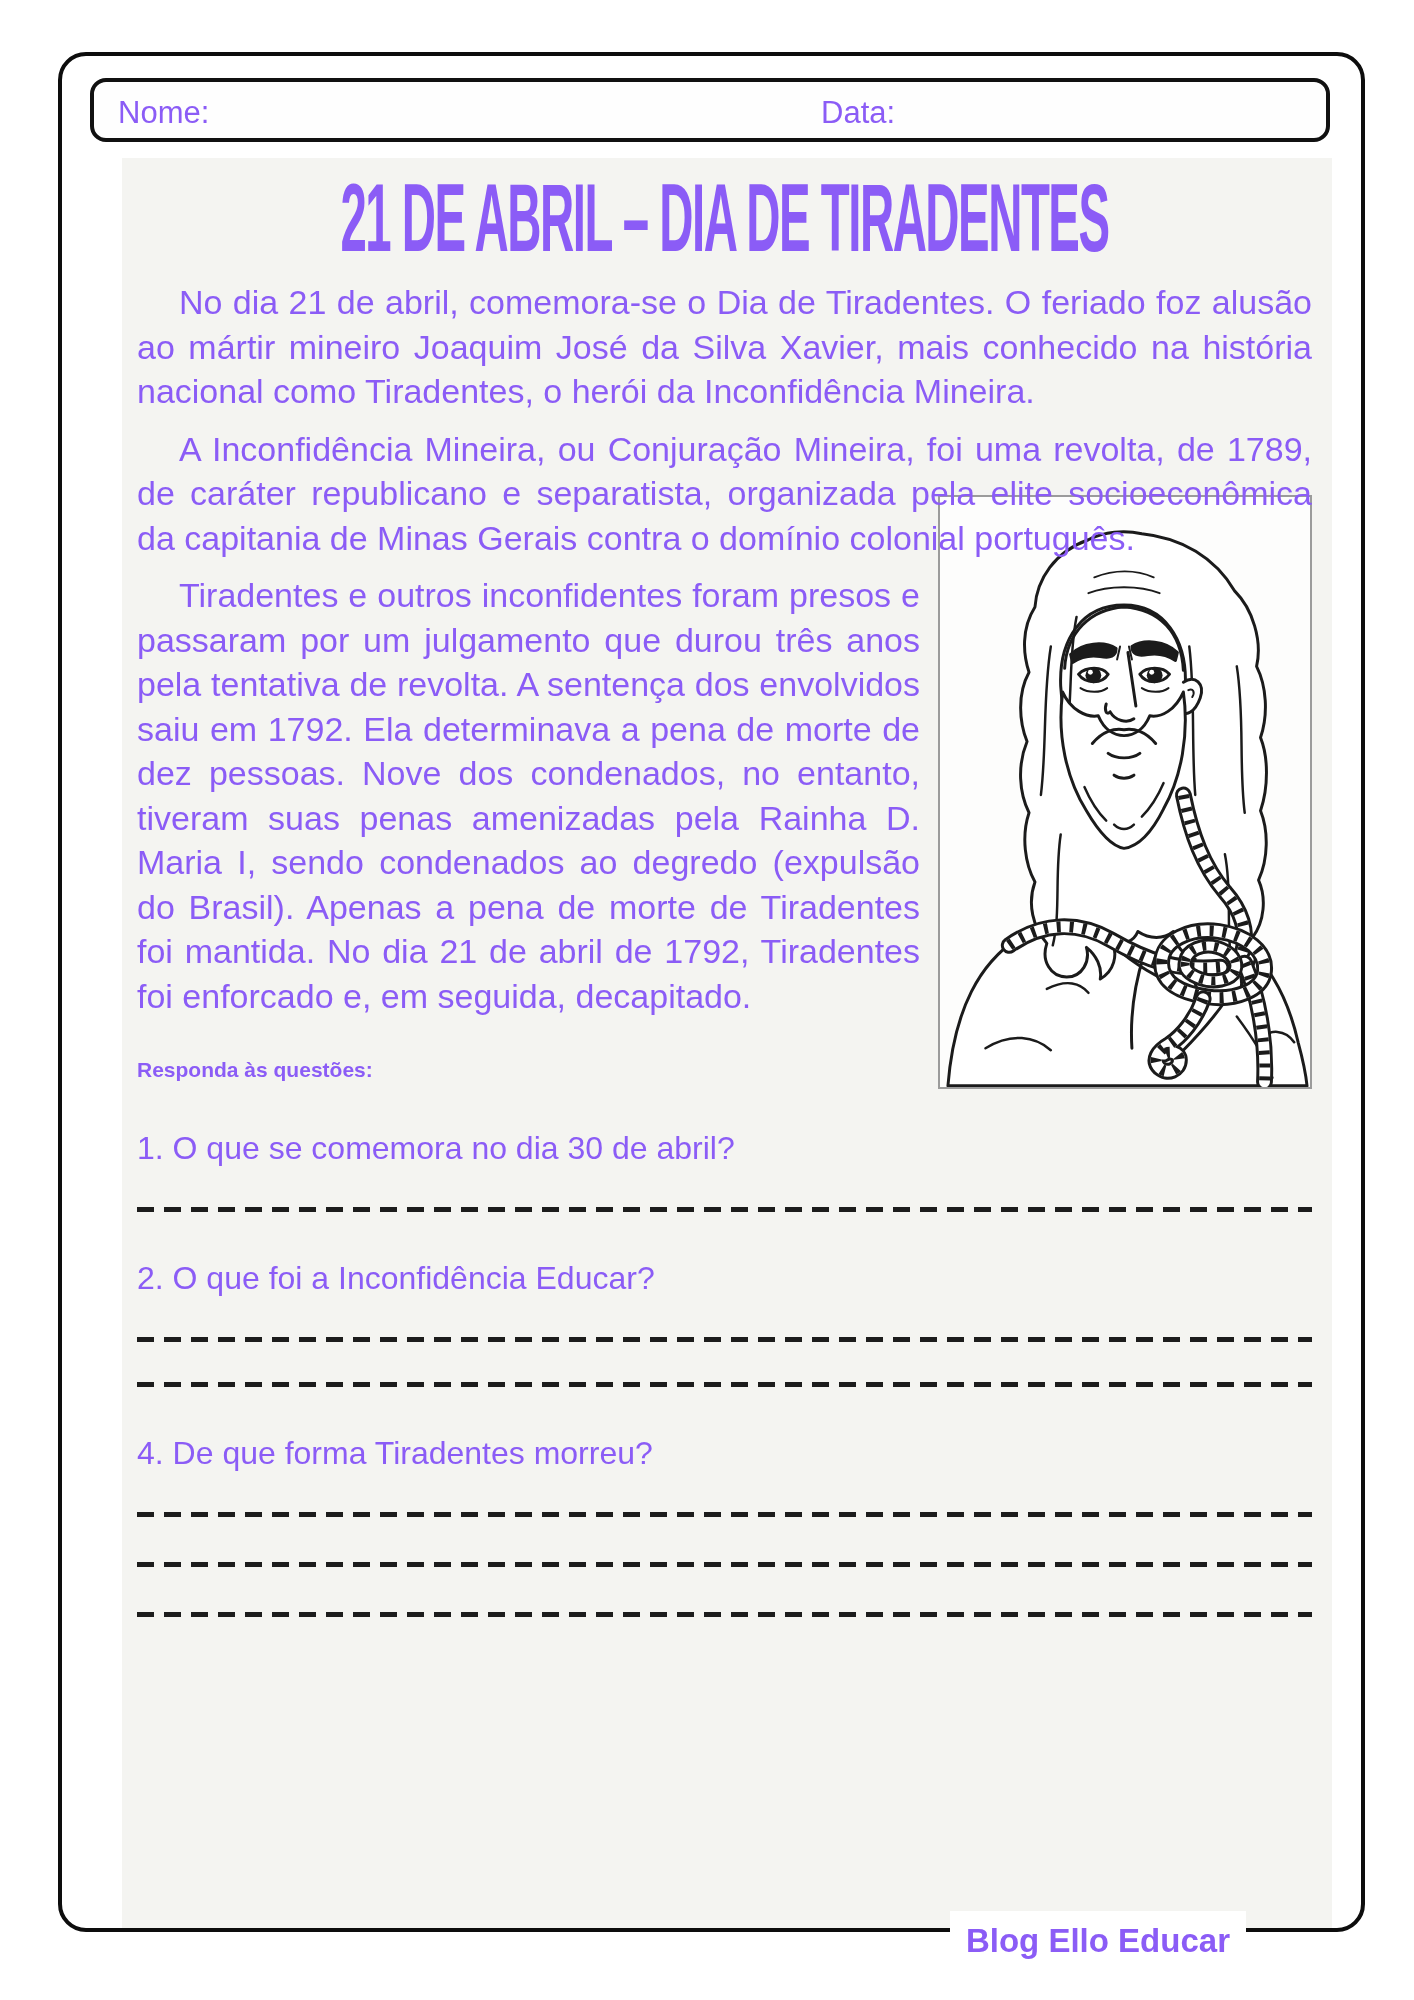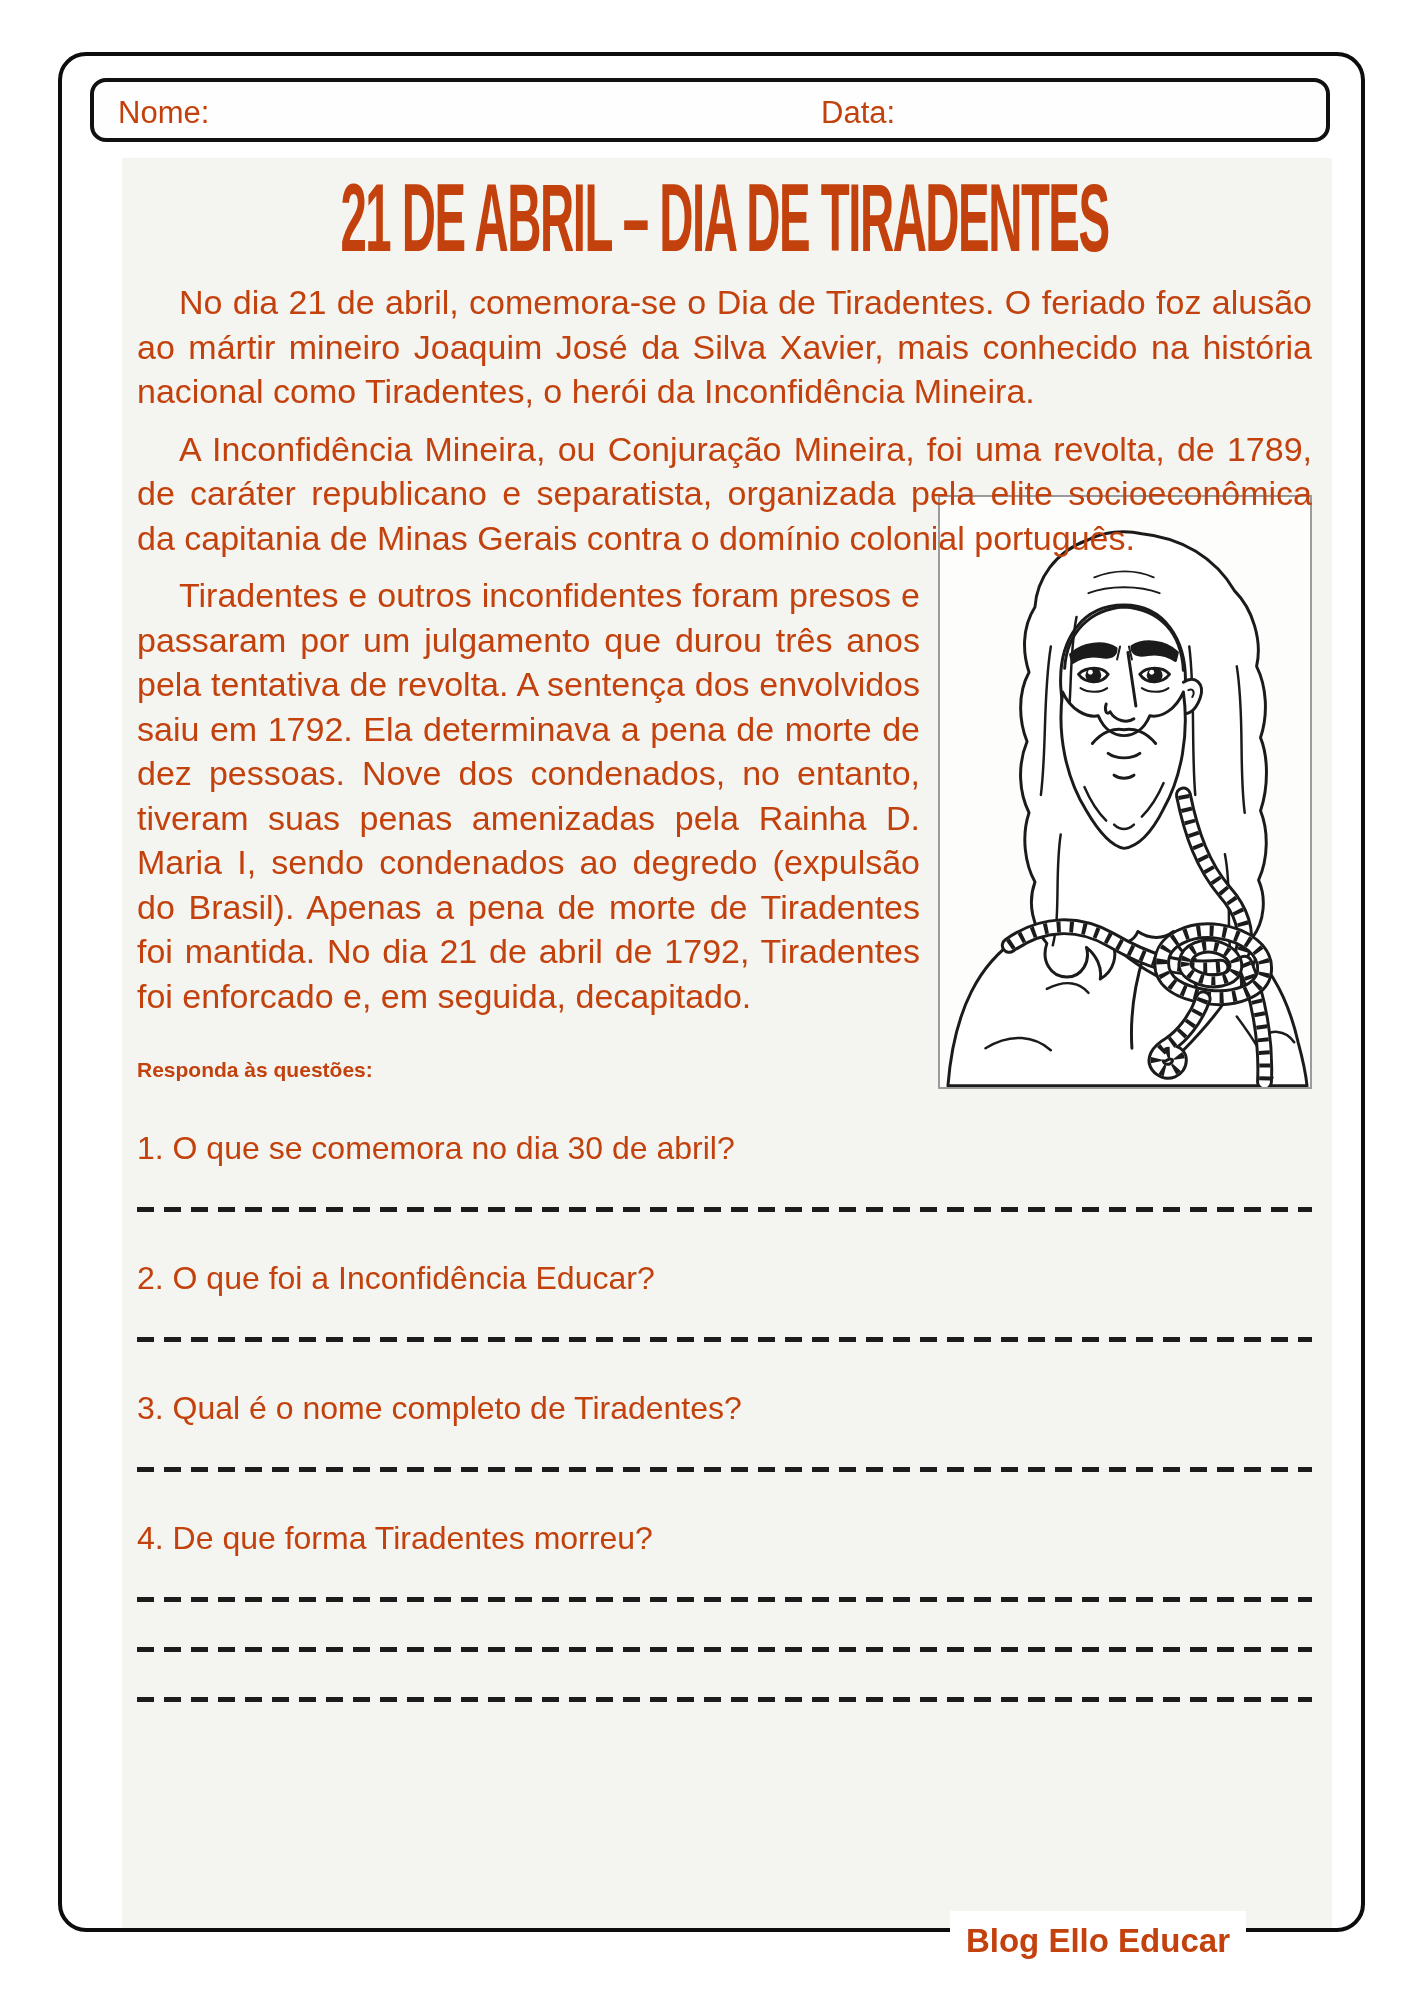--- a/index.html
+++ b/index.html
@@ -2,21 +2,21 @@
 <html lang="pt"><head>
 <meta charset="utf-8">
 <style>
   * { box-sizing: border-box; }
   html, body { margin: 0; padding: 0; background: #ffffff; }
   .page {
     position: relative;
     width: 1414px; height: 2000px;
     background: #ffffff;
     font-family: "Liberation Sans", "DejaVu Sans", sans-serif;
-    color: #c2410c;
+    color: #8b5cf6;
     overflow: hidden;
   }
   .content-wash {
     position: absolute; left: 122px; top: 158px;
     width: 1210px; height: 1772px;
     background: #f4f4f1;
     z-index: 0;
   }
   .paper-frame {
     position: absolute; left: 58px; top: 52px;
@@ -196,21 +196,20 @@
     <p class="para">Tiradentes e outros inconfidentes foram presos e passaram por um julgamento que durou três anos pela tentativa de revolta. A sentença dos envolvidos saiu em 1792. Ela determinava a pena de morte de dez pessoas. Nove dos condenados, no entanto, tiveram suas penas amenizadas pela Rainha D. Maria I, sendo condenados ao degredo (expulsão do Brasil). Apenas a pena de morte de Tiradentes foi mantida. No dia 21 de abril de 1792, Tiradentes foi enforcado e, em seguida, decapitado.</p>
 
     <div class="qhead">Responda às questões:</div>
 
     <p class="question"><span>1.</span> <span>O que se comemora no dia 30 de abril?</span></p>
     <div class="answer-line"></div>
 
     <p class="question"><span>2.</span> <span>O que foi a Inconfidência Educar?</span></p>
     <div class="answer-line"></div>
 
-    <p class="question"><span>3.</span> <span>Qual é o nome completo de Tiradentes?</span></p>
     <div class="answer-line"></div>
 
     <p class="question"><span>4.</span> <span>De que forma Tiradentes morreu?</span></p>
     <div class="answer-line"></div>
     <div class="answer-line extra"></div>
     <div class="answer-line extra"></div>
 
   </div>
 
   <div class="paper-frame"></div>

